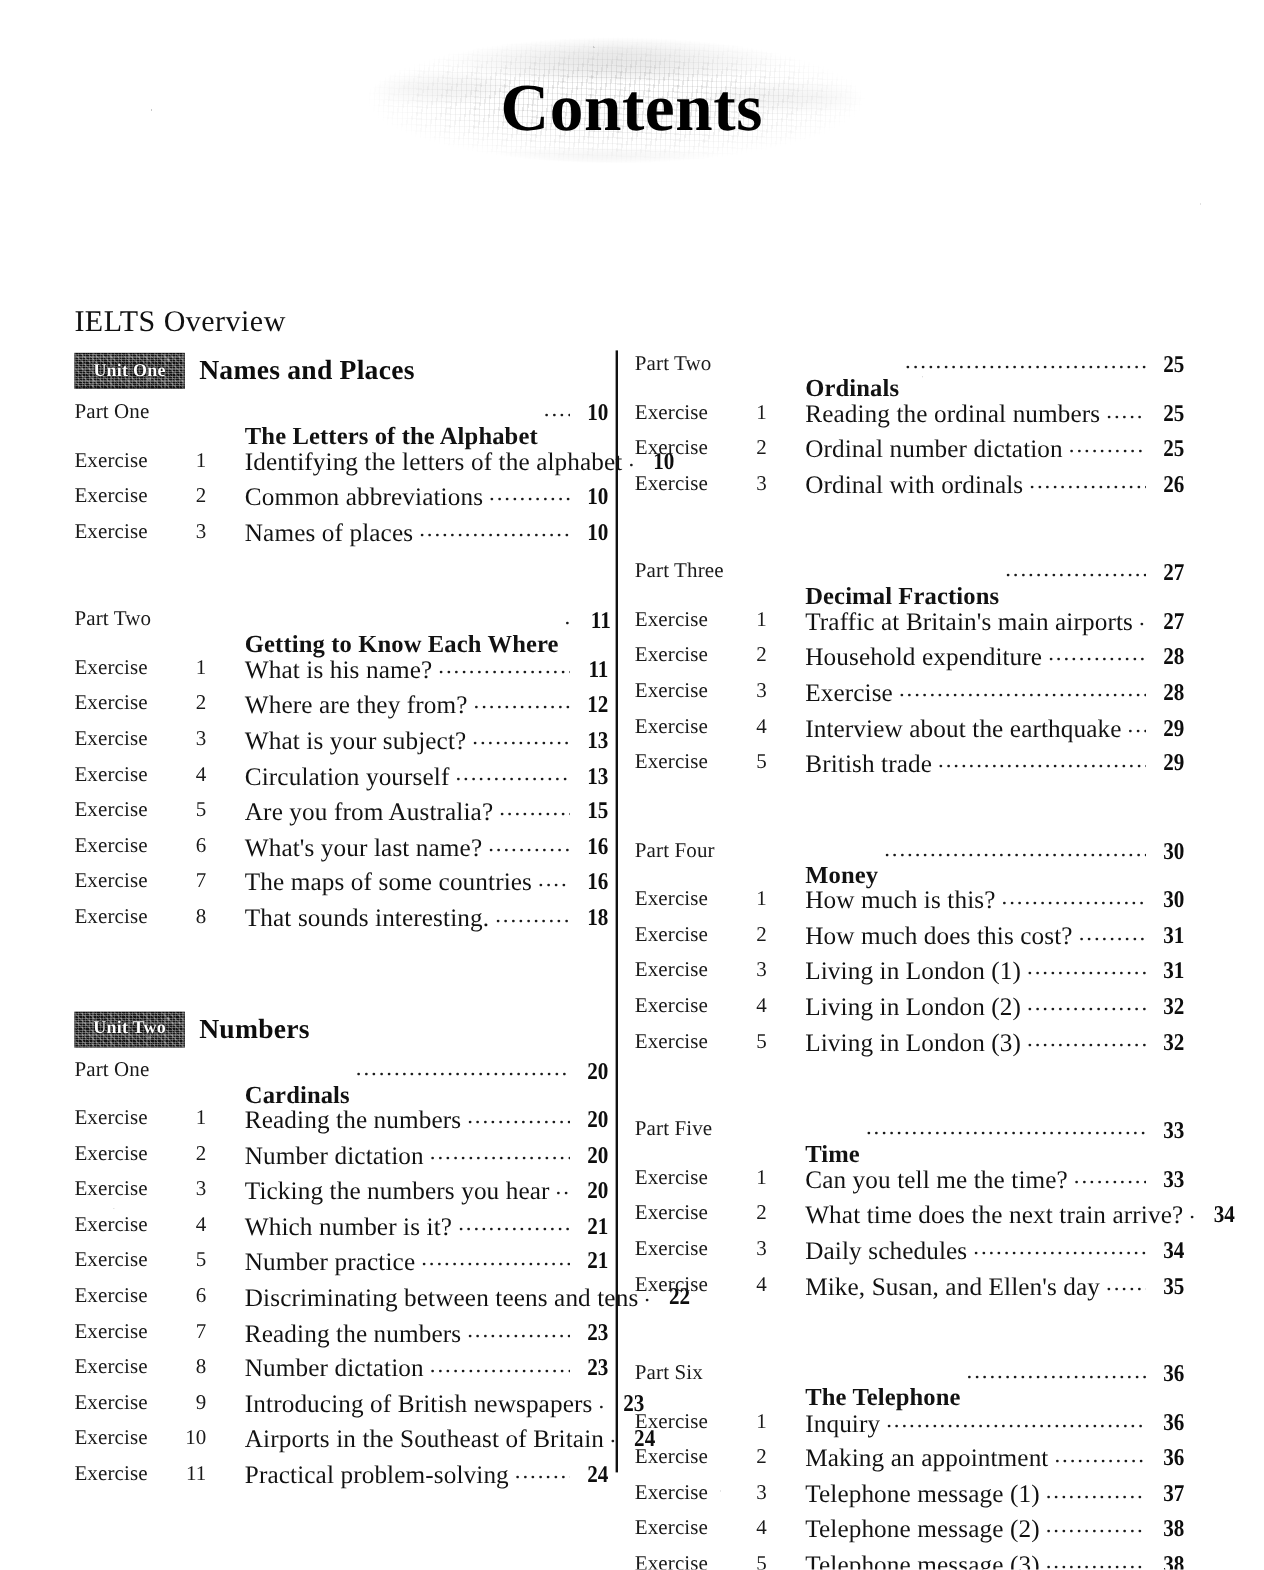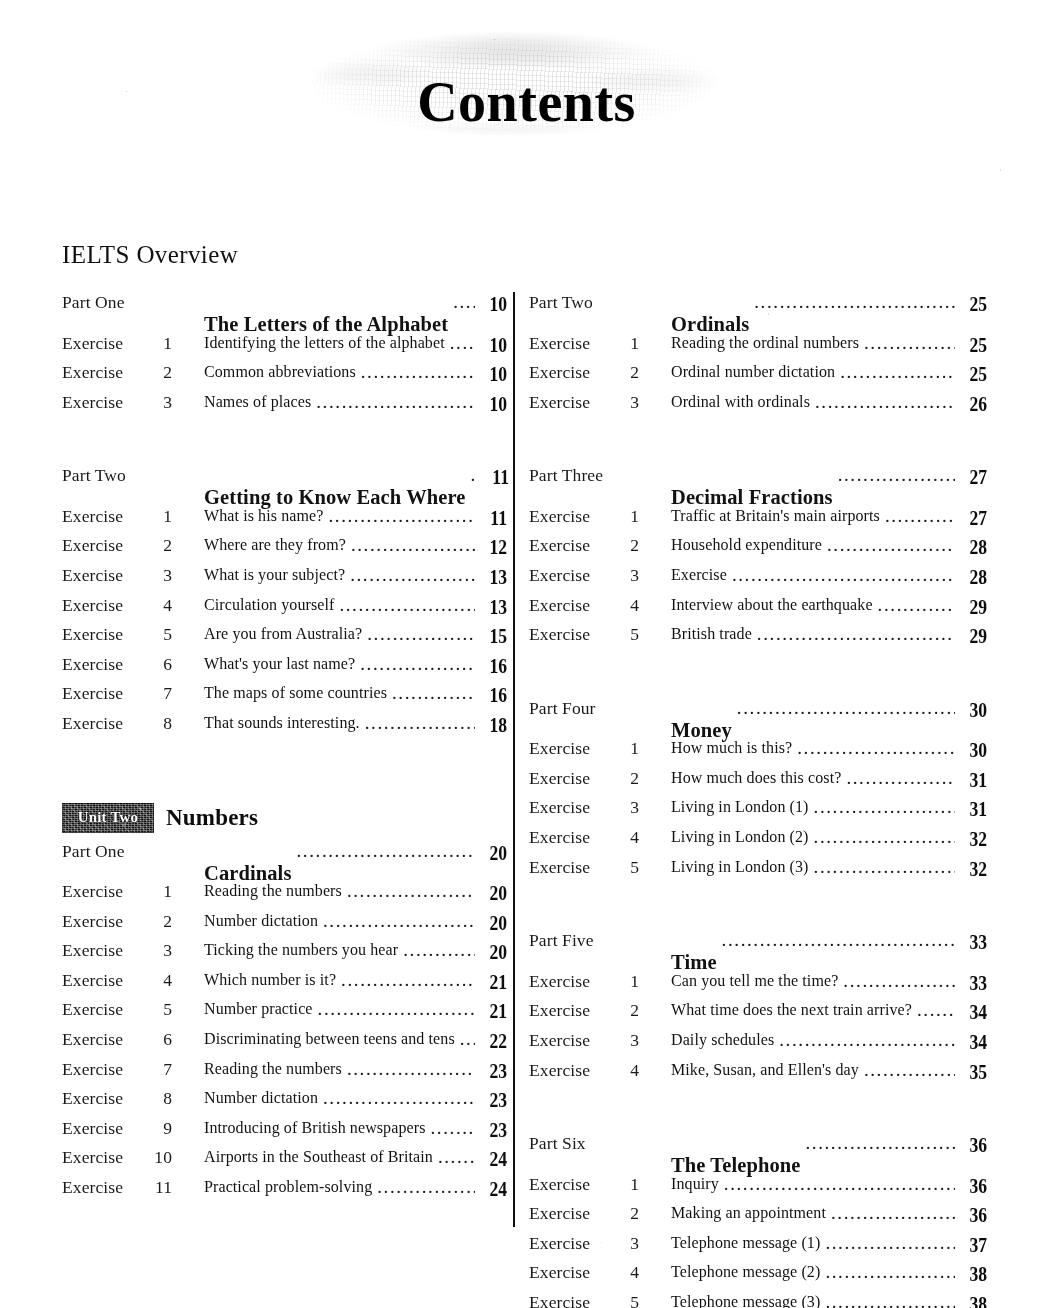--- a/index.html
+++ b/index.html
@@ -32,21 +32,21 @@
       radial-gradient(circle at 88% 62%,  rgba(60,60,60,.28) 0 .6px, transparent .7px),
       radial-gradient(circle at 9%  77%,  rgba(60,60,60,.30) 0 .6px, transparent .7px),
       radial-gradient(circle at 57% 95%,  rgba(60,60,60,.26) 0 .6px, transparent .7px),
       radial-gradient(circle at 95% 13%,  rgba(60,60,60,.30) 0 .6px, transparent .7px);
     z-index: 0;
   }
 
   
   .title-wrap {
     position: absolute;
-    left: 0; top: 14px;
+    left: 0; top: 2px;
     width: 1053px;
     text-align: center;
     z-index: 2;
   }
   .title-smudge {
     position: absolute;
     left: 243px; top: 16px;
     width: 540px; height: 135px;
     z-index: 1;
     pointer-events: none;
@@ -70,21 +70,21 @@
     letter-spacing: .5px;
     color: #000;
     line-height: 1.1;
     margin: 0;
     padding-top: 58px;
   }
 
   
   .overview-heading {
     position: absolute;
-    left: 62px; top: 241px;
+    left: 62px; top: 255px;
     font-size: 25px;
     font-weight: normal;
     letter-spacing: .4px;
     color: #111;
     z-index: 2;
   }
 
   .col {
     position: absolute;
     top: 292px;
@@ -157,21 +157,21 @@
   }
   .lbl-ex   { width: 78px; }
   .lbl-num  { width: 32px; text-align: right; padding-right: 0; }
   .lbl-part { width: 110px; }
 
   .gap { width: 32px; flex: 0 0 auto; }
 
   .ttl {
     flex: 0 1 auto;
     white-space: nowrap;
-    font-size: 16px;
+    font-size: 21px;
     letter-spacing: .1px;
     color: #121212;
   }
   .entry.part .ttl {
     font-weight: bold;
     font-size: 20.5px;
     letter-spacing: .1px;
     margin-top: 20px;
   }
 
@@ -213,20 +213,24 @@
 <div class="title-smudge"></div>
 <div class="title-wrap">
   <h1 class="page-title">Contents</h1>
 </div>
 
 <div class="overview-heading">IELTS Overview</div>
 
 <div class="divider"></div>
 
 <div class="col col-left" id="col-left">
+    <div class="unit-row">
+      <span class="unit-badge">Unit One</span>
+      <span class="unit-title">Names and Places</span>
+    </div>
     <div class="entry part">
       <span class="lbl lbl-part">Part One</span>
       <span class="gap"></span>
       <span class="ttl">The Letters of the Alphabet</span>
       <span class="dots"></span>
       <span class="pg">10</span>
     </div>
     <div class="entry">
       <span class="lbl lbl-ex">Exercise</span>
       <span class="lbl lbl-num">1</span>

